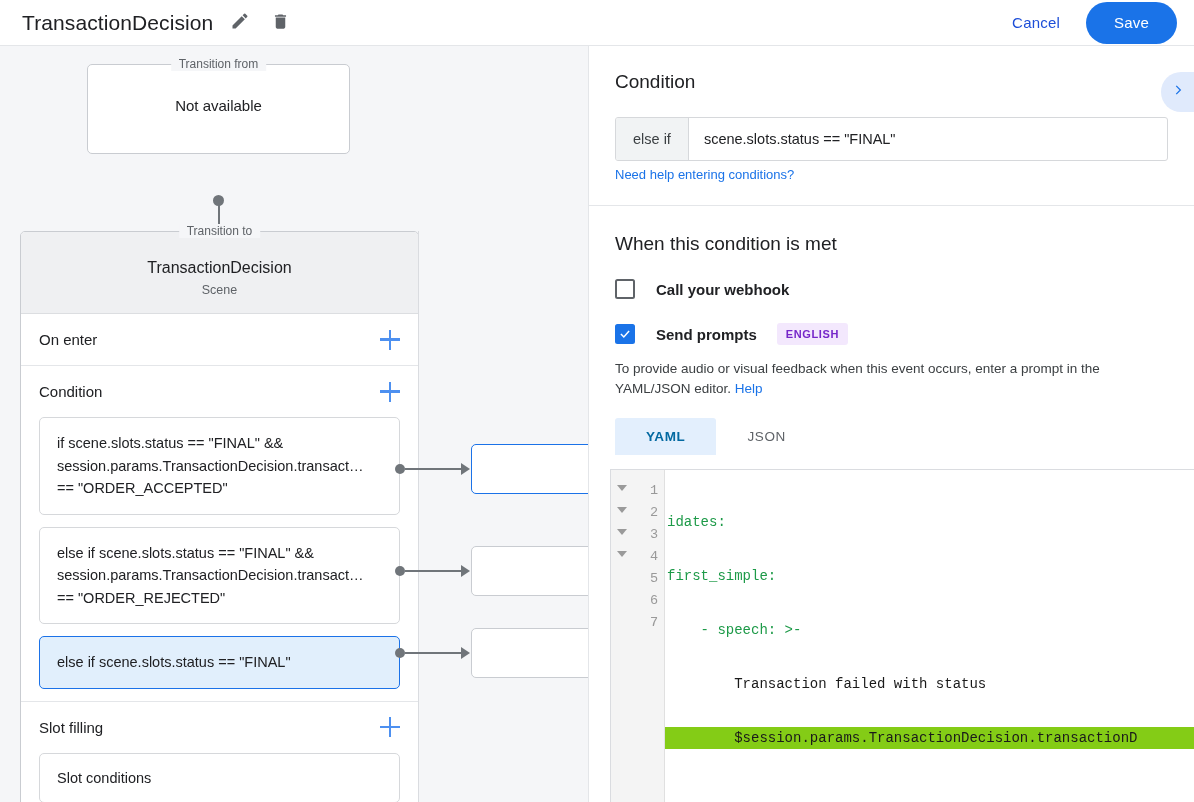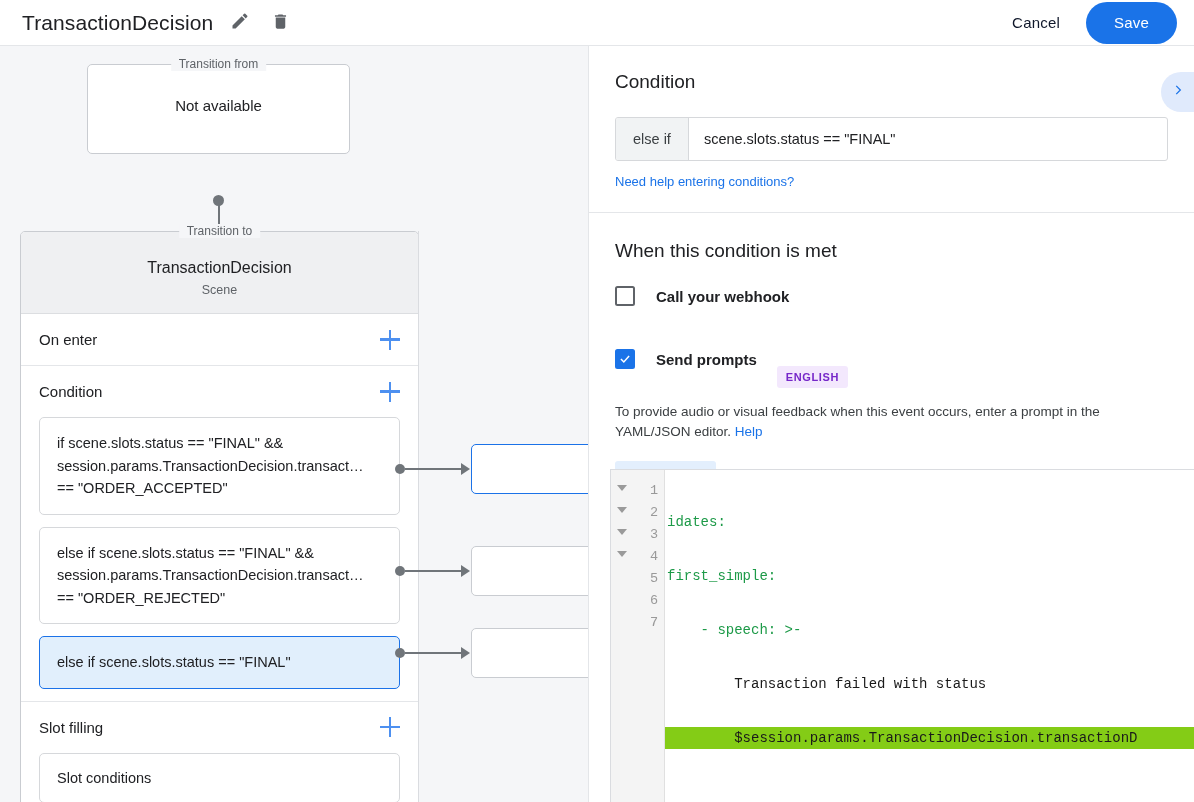--- a/index.html
+++ b/index.html
@@ -21,21 +21,21 @@
     margin-left: 22px; font-size: 21px; color: #202124; letter-spacing: 0.1px;
   }
   .icon-btn {
     width: 26px; height: 26px; margin-left: 14px;
     display: flex; align-items: center; justify-content: center;
     cursor: pointer; border: none; background: transparent;
   }
   .icon-btn svg { fill: #5f6368; }
   .topbar-spacer { flex: 1; }
   .cancel-btn {
-    color: #0f172a; font-size: 15px; background: none; border: none;
+    color: #1d4ed8; font-size: 15px; background: none; border: none;
     cursor: pointer; padding: 8px 14px; letter-spacing: 0.2px;
   }
   .save-btn {
     background: #1a73e8; color: #fff; border: none; border-radius: 22px;
     font-size: 15px; padding: 0 28px; height: 42px; margin-left: 12px;
     margin-right: 17px; cursor: pointer; letter-spacing: 0.2px;
   }
 
   
   .canvas {
@@ -158,21 +158,21 @@
   .cond-prefix {
     background: #f1f3f4; border-right: 1px solid #d6d8db;
     display: flex; align-items: center; padding: 0 17px;
     font-size: 14.5px; color: #3c4043;
   }
   .cond-value {
     flex: 1; display: flex; align-items: center; padding: 0 15px;
     font-size: 14.5px; color: #202124;
   }
   .help-link {
-    display: inline-block; margin-top: 13px; font-size: 13px;
+    display: inline-block; margin-top: 6px; font-size: 13px;
     color: #1a73e8; text-decoration: none; cursor: pointer;
   }
   .panel-divider {
     margin-top: 22px; border-top: 1px solid #e4e6e9;
   }
 
   .panel-h2 { font-size: 19px; color: #202124; padding-top: 27px; }
 
   .check-row { display: flex; align-items: center; margin-top: 24px; }
   .checkbox {
@@ -182,33 +182,33 @@
   .checkbox.checked {
     background: #1a73e8; border-color: #1a73e8;
     display: flex; align-items: center; justify-content: center;
   }
   .checkbox.checked svg { stroke: #fff; stroke-width: 2.6; fill: none; }
   .check-label { margin-left: 21px; font-size: 15px; color: #202124; }
   .check-label.bold { font-weight: bold; }
   .lang-badge {
     margin-left: 20px; background: #f3e8fd; color: #7627c9;
     font-size: 11px; font-weight: bold; letter-spacing: 0.6px;
-    padding: 5px 9px; border-radius: 3px; margin-top: 36px;
+    padding: 5px 9px; border-radius: 3px;
   }
   .help-text {
     margin-top: 14px; font-size: 13.5px; color: #3c4043; line-height: 20px;
   }
   .help-text a { color: #1a73e8; text-decoration: none; }
 
   .tabs { display: flex; margin-top: 19px; }
   .tab {
     padding: 11px 31px; font-size: 13.5px; color: #5f6368;
     cursor: pointer; letter-spacing: 0.6px; border-radius: 3px 3px 0 0;
   }
-  .tab.active { background: #e3effd; color: #737373; font-weight: bold; }
+  .tab.active { background: #e3effd; color: #0369a1; font-weight: bold; }
 
   .editor {
     position: absolute; left: 610px; top: 469px; width: 584px; height: 333px;
     background: #fff; border-top: 1px solid #dadce0; border-left: 1px solid #dadce0;
     overflow: hidden; display: flex;
     font-family: "Liberation Mono", monospace; font-size: 14px;
   }
   .gutter {
     width: 54px; background: #f4f4f4; border-right: 1px solid #e0e0e0;
     padding-top: 9px; flex: 0 0 auto;

